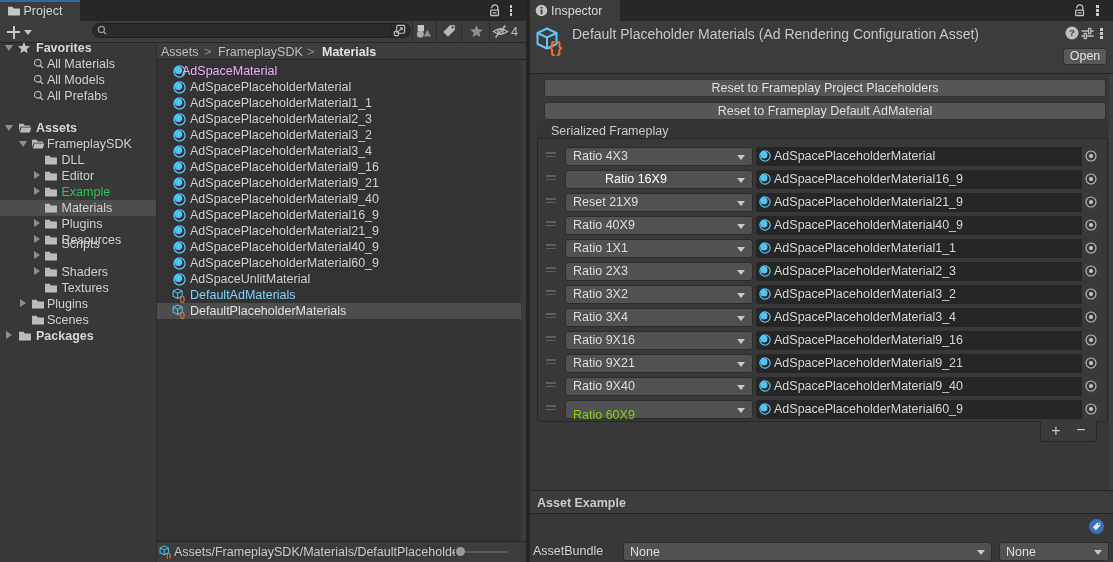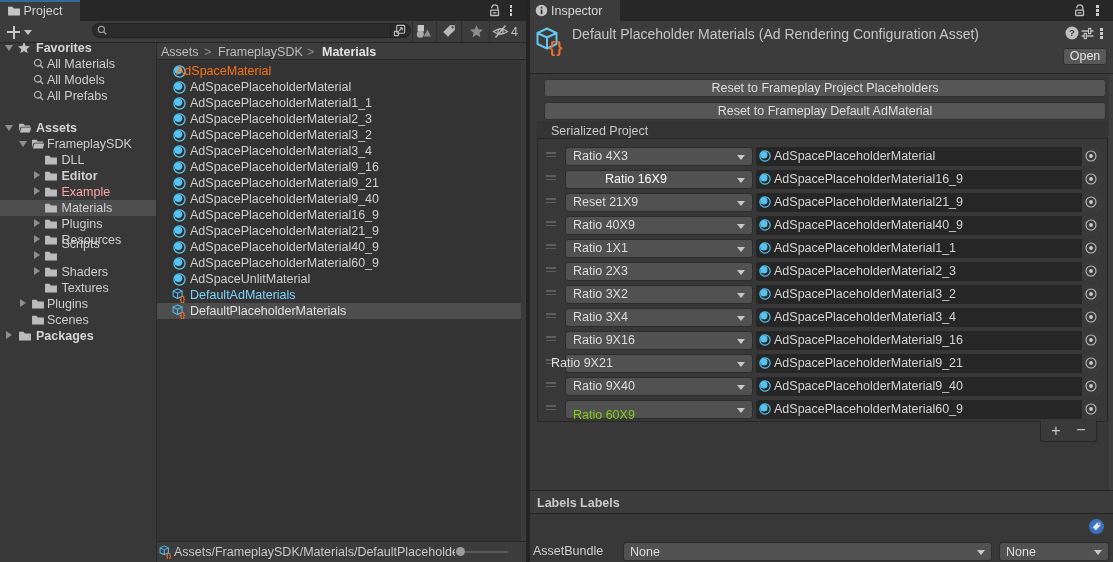--- a/index.html
+++ b/index.html
@@ -119,26 +119,26 @@
   </svg>
 <div class="abs nw row-text" style="left:47px;top:136px;font-weight:normal;color:#CFCFCF">FrameplaySDK</div>
 <svg class="abs" style="left:44px;top:153px" width="14" height="14">
     <use href="#i-folder"></use>
   </svg>
 <div class="abs nw row-text" style="left:61.5px;top:152px;font-weight:normal;color:#CFCFCF">DLL</div>
 <div class="abs" style="left:34px;top:171px;width:0;height:0;border-top:4.8px solid transparent;border-bottom:4.8px solid transparent;border-left:6.2px solid #8E8E8E"></div>
 <svg class="abs" style="left:44px;top:169px" width="14" height="14">
     <use href="#i-folder"></use>
   </svg>
-<div class="abs nw row-text" style="left:61.5px;top:168px;font-weight:bold;color:#CFCFCF">Editor</div>
+<div class="abs nw row-text" style="left:61.5px;top:168px;font-weight:normal;color:#CFCFCF">Editor</div>
 <div class="abs" style="left:34px;top:187px;width:0;height:0;border-top:4.8px solid transparent;border-bottom:4.8px solid transparent;border-left:6.2px solid #8E8E8E"></div>
 <svg class="abs" style="left:44px;top:185px" width="14" height="14">
     <use href="#i-folder"></use>
   </svg>
-<div class="abs nw row-text" style="left:61.5px;top:184px;font-weight:normal;color:#fca5a5">Example</div>
+<div class="abs nw row-text" style="left:61.5px;top:184px;font-weight:normal;color:#22c55e">Example</div>
 <div class="abs" style="left:0;top:200px;width:157px;height:16px;background:#4D4D4D"></div>
 <svg class="abs" style="left:44px;top:201px" width="14" height="14">
     <use href="#i-folder"></use>
   </svg>
 <div class="abs nw row-text" style="left:61.5px;top:200px;font-weight:normal;color:#CFCFCF">Materials</div>
 <div class="abs" style="left:34px;top:219px;width:0;height:0;border-top:4.8px solid transparent;border-bottom:4.8px solid transparent;border-left:6.2px solid #8E8E8E"></div>
 <svg class="abs" style="left:44px;top:217px" width="14" height="14">
     <use href="#i-folder"></use>
   </svg>
 <div class="abs nw row-text" style="left:61.5px;top:216px;font-weight:normal;color:#CFCFCF">Plugins</div>
@@ -179,21 +179,21 @@
 <div class="abs nw" style="left:161px;top:45px;color:#BDBDBD">Assets</div>
 <div class="abs nw" style="left:204px;top:45px;color:#8E8E8E">&gt;</div>
 <div class="abs nw" style="left:218px;top:45px;color:#BDBDBD">FrameplaySDK</div>
 <div class="abs nw" style="left:307px;top:45px;color:#8E8E8E">&gt;</div>
 <div class="abs nw" style="left:322px;top:45px;color:#E2E2E2;font-weight:bold">Materials</div>
 <div class="abs" style="left:157px;top:61px;width:364px;height:480px;background:#333333"></div>
 <div class="abs" style="left:521px;top:61px;width:5px;height:480px;background:#3B3B3B"></div>
 <svg class="abs" style="left:173px;top:64.5px" width="13" height="13">
     <use href="#i-mat"></use>
   </svg>
-<div class="abs nw row-text" style="left:176px;top:63px;color:#f97316">AdSpaceMaterial</div>
+<div class="abs nw row-text" style="left:182px;top:63px;color:#f0abfc">AdSpaceMaterial</div>
 <svg class="abs" style="left:173px;top:80.5px" width="13" height="13">
     <use href="#i-mat"></use>
   </svg>
 <div class="abs nw row-text" style="left:190px;top:79px;color:#CFCFCF">AdSpacePlaceholderMaterial</div>
 <svg class="abs" style="left:173px;top:96.5px" width="13" height="13">
     <use href="#i-mat"></use>
   </svg>
 <div class="abs nw row-text" style="left:190px;top:95px;color:#CFCFCF">AdSpacePlaceholderMaterial1_1</div>
 <svg class="abs" style="left:173px;top:112.5px" width="13" height="13">
     <use href="#i-mat"></use>
@@ -287,21 +287,21 @@
     <rect x="7.6" y="1.4" width="2.2" height="5.2" fill="#3C3C3C" stroke="#C6C6C6" stroke-width="1.1"></rect>
     <rect x="3.2" y="6.4" width="2.2" height="5.2" fill="#3C3C3C" stroke="#C6C6C6" stroke-width="1.1"></rect>
   </svg>
 <div class="abs" style="left:1100px;top:28px;width:2.7px;height:2.5px;background:#CACACA;box-shadow:0 4px 0 #CACACA,0 8px 0 #CACACA"></div>
 <div class="abs" style="left:1063px;top:48px;width:44px;height:17px;background:#585858;border:1px solid #303030;border-radius:3px;color:#E2E2E2;text-align:center;line-height:15px">Open</div>
 <div class="abs" style="left:544px;top:79px;width:562px;height:18px;background:#565656;border:1px solid #303030;border-radius:3px;color:#DEDEDE;text-align:center;line-height:16px">Reset to Frameplay Project Placeholders</div>
 <div class="abs" style="left:544px;top:102px;width:562px;height:18px;background:#565656;border:1px solid #303030;border-radius:3px;color:#DEDEDE;text-align:center;line-height:16px">Reset to Frameplay Default AdMaterial</div>
 <div class="abs" style="left:1109px;top:74px;width:4px;height:416px;background:#3F3F3F"></div>
 <div class="abs" style="left:537px;top:121px;width:571px;height:301px;background:#383838;border:1px solid #272727;border-radius:3px"></div>
 <div class="abs" style="left:537px;top:121px;width:571px;height:18px;background:#343434;border-bottom:1px solid #272727;border-radius:3px 3px 0 0"></div>
-<div class="abs nw" style="left:551px;top:124px;color:#C9C9C9">Serialized Project</div>
+<div class="abs nw" style="left:551px;top:124px;color:#C9C9C9">Serialized Frameplay</div>
 <div class="abs" style="left:546px;top:152.0px;width:10px;height:1.5px;background:#5E5E5E"></div>
 <div class="abs" style="left:546px;top:155.5px;width:10px;height:1.5px;background:#5E5E5E"></div>
 <div class="abs" style="left:565px;top:146.5px;width:188px;height:19px;background:#515151;border:1px solid #2C2C2C;border-radius:3px"></div>
 <div class="abs nw" style="left:573px;top:149.0px;color:#DDDDDD">Ratio 4X3</div>
 <div class="abs" style="left:737px;top:154.5px;width:0;height:0;border-left:4px solid transparent;border-right:4px solid transparent;border-top:5px solid #C8C8C8"></div>
 <div class="abs" style="left:756px;top:146.5px;width:345px;height:19px;background:#262626;border-radius:3px"></div>
 <div class="abs" style="left:1082px;top:146.5px;width:19px;height:19px;background:#3A3A3A;border-radius:0 3px 3px 0"></div>
 <svg class="abs" style="left:1084px;top:149.0px" width="14" height="14">
     <use href="#i-picker"></use>
   </svg>
@@ -417,21 +417,21 @@
 <svg class="abs" style="left:1084px;top:333.0px" width="14" height="14">
     <use href="#i-picker"></use>
   </svg>
 <svg class="abs" style="left:759px;top:334.0px" width="12" height="12">
     <use href="#i-mat"></use>
   </svg>
 <div class="abs nw" style="left:774px;top:333.0px;color:#D4D4D4">AdSpacePlaceholderMaterial9_16</div>
 <div class="abs" style="left:546px;top:359.0px;width:10px;height:1.5px;background:#5E5E5E"></div>
 <div class="abs" style="left:546px;top:362.5px;width:10px;height:1.5px;background:#5E5E5E"></div>
 <div class="abs" style="left:565px;top:353.5px;width:188px;height:19px;background:#515151;border:1px solid #2C2C2C;border-radius:3px"></div>
-<div class="abs nw" style="left:551px;top:356.0px;color:#DDDDDD">Ratio 9X21</div>
+<div class="abs nw" style="left:573px;top:356.0px;color:#DDDDDD">Ratio 9X21</div>
 <div class="abs" style="left:737px;top:361.5px;width:0;height:0;border-left:4px solid transparent;border-right:4px solid transparent;border-top:5px solid #C8C8C8"></div>
 <div class="abs" style="left:756px;top:353.5px;width:345px;height:19px;background:#262626;border-radius:3px"></div>
 <div class="abs" style="left:1082px;top:353.5px;width:19px;height:19px;background:#3A3A3A;border-radius:0 3px 3px 0"></div>
 <svg class="abs" style="left:1084px;top:356.0px" width="14" height="14">
     <use href="#i-picker"></use>
   </svg>
 <svg class="abs" style="left:759px;top:357.0px" width="12" height="12">
     <use href="#i-mat"></use>
   </svg>
 <div class="abs nw" style="left:774px;top:356.0px;color:#D4D4D4">AdSpacePlaceholderMaterial9_21</div>
@@ -460,21 +460,21 @@
     <use href="#i-picker"></use>
   </svg>
 <svg class="abs" style="left:759px;top:403.0px" width="12" height="12">
     <use href="#i-mat"></use>
   </svg>
 <div class="abs nw" style="left:774px;top:402.0px;color:#D4D4D4">AdSpacePlaceholderMaterial60_9</div>
 <div class="abs" style="left:1040px;top:421px;width:57px;height:21px;background:#3A3A3A;border:1px solid #272727;border-top:none;border-radius:0 0 3px 3px"></div>
 <div class="abs" style="left:1049px;top:424px;width:14px;height:14px;color:#C8C8C8;font-size:16px;line-height:14px;text-align:center">+</div>
 <div class="abs" style="left:1074px;top:423px;width:14px;height:14px;color:#C8C8C8;font-size:16px;line-height:14px;text-align:center">−</div>
 <div class="abs" style="left:530px;top:490px;width:583px;height:24px;background:#3C3C3C;border-top:1px solid #242424;border-bottom:1px solid #242424"></div>
-<div class="abs nw" style="left:537px;top:496px;font-weight:bold;color:#C9C9C9">Labels Labels</div>
+<div class="abs nw" style="left:537px;top:496px;font-weight:bold;color:#C9C9C9">Asset Example</div>
 <div class="abs" style="left:1089px;top:519px;width:15px;height:15px;border-radius:50%;background:#3A70C0"></div>
 <svg class="abs" style="left:1092px;top:522px" width="9" height="9" viewBox="0 0 14 14">
     <path d="M1.2 8 L8 1.2 H12.8 V6 L6 12.8 Z" fill="#E8E8E8"></path>
     <circle cx="10.6" cy="3.4" r="1.3" fill="#3A70C0"></circle>
   </svg>
 <div class="abs nw" style="left:533px;top:544px;color:#CFCFCF">AssetBundle</div>
 <div class="abs" style="left:623px;top:542px;width:369px;height:19px;background:#515151;border:1px solid #2C2C2C;border-radius:3px"></div>
 <div class="abs nw" style="left:630px;top:545px;color:#DDDDDD">None</div>
 <div class="abs" style="left:977px;top:550px;width:0;height:0;border-left:4px solid transparent;border-right:4px solid transparent;border-top:5px solid #C8C8C8"></div>
 <div class="abs" style="left:999px;top:542px;width:110px;height:19px;background:#515151;border:1px solid #2C2C2C;border-radius:3px"></div>

